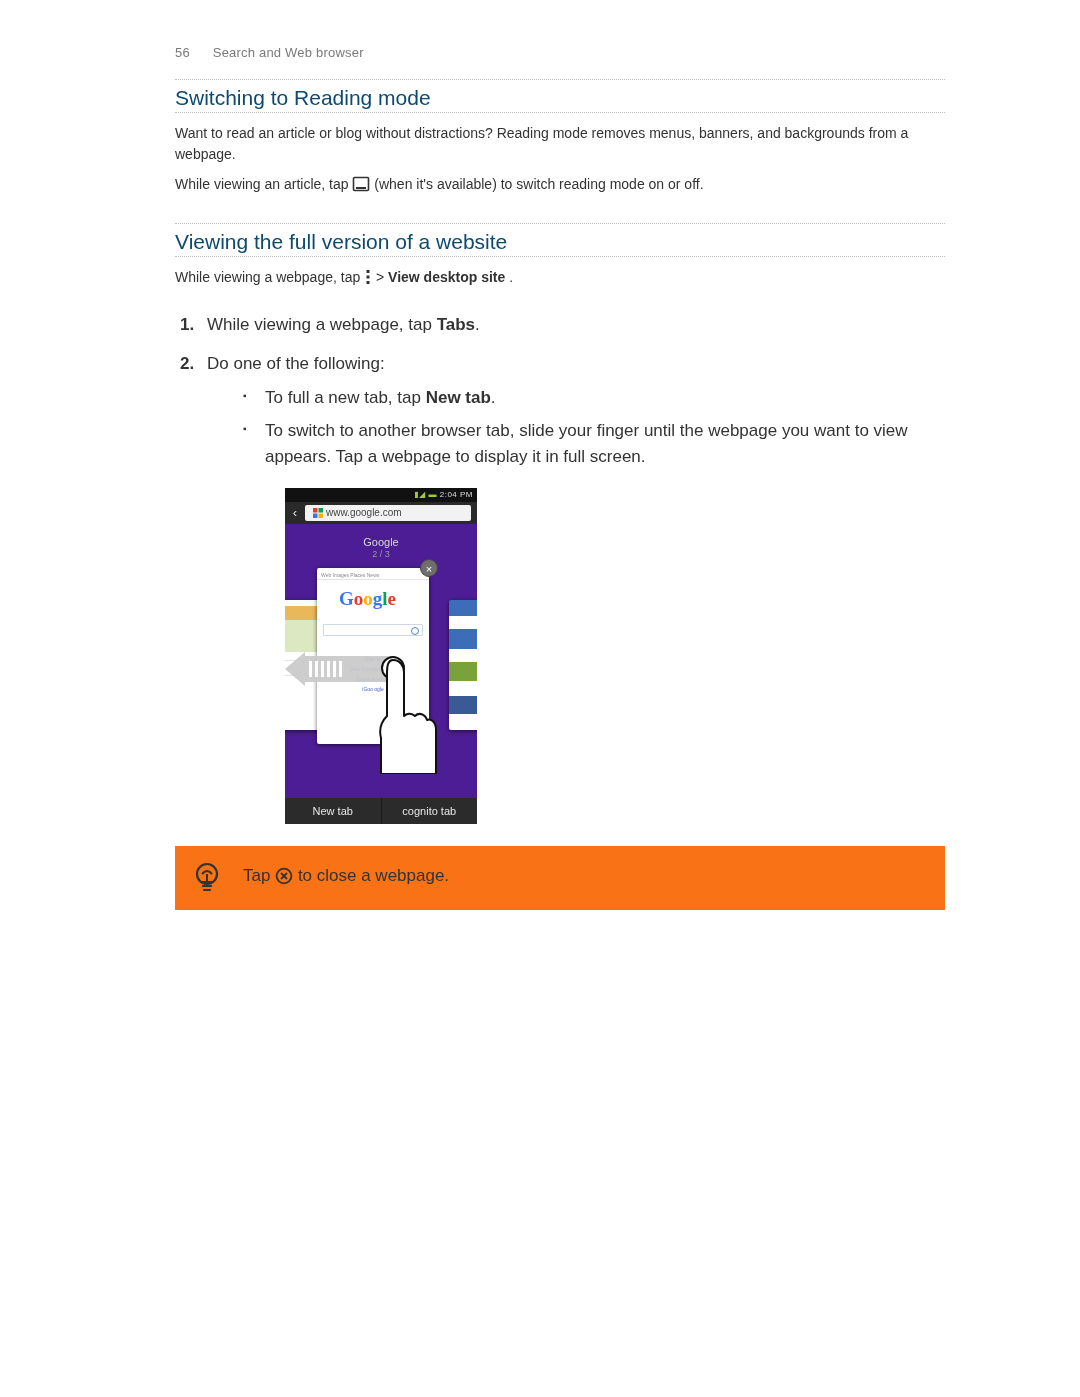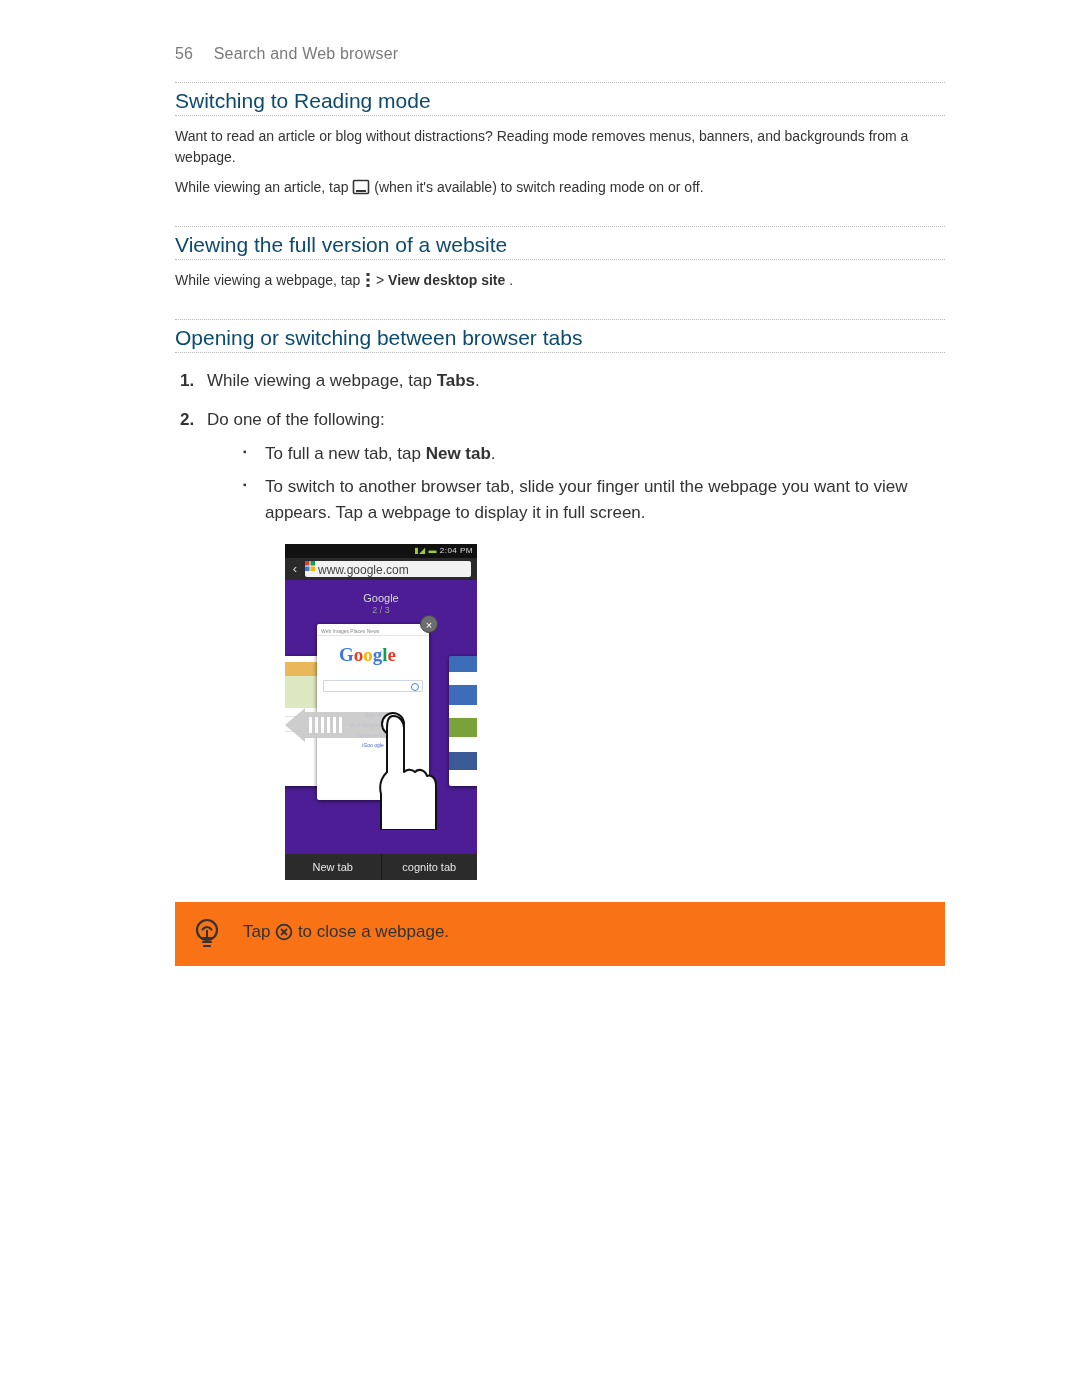--- a/index.html
+++ b/index.html
@@ -1,18 +1,18 @@
 <!DOCTYPE html>
 <html><head>
 <meta charset="utf-8">
 <style>
   * { box-sizing: border-box; margin: 0; padding: 0; }
   html, body { width: 1080px; height: 1397px; background: #fff; font-family: "Helvetica Neue", Arial, sans-serif; color: #333; }
   .page { padding: 45px 135px 0 175px; }
-  .header-line { font-size: 16px; color: #7a7a7a; letter-spacing: .2px; margin-bottom: 12px; }
+  .header-line { font-size: 13px; color: #7a7a7a; letter-spacing: .2px; margin-bottom: 12px; }
   .header-line .pg { display:inline-block; width: 34px; }
 
   .sec-head { color: #0c4a6e; font-size: 21px; padding: 6px 0 2px; border-top: 1.5px dotted #bdbdbd; border-bottom: 1.5px dotted #bdbdbd; margin-top: 19px; }
   .sec-spacer { height: 6px; }
 
   .body-text { font-size: 14px; line-height: 1.48; color: #333; margin-top: 10px; }
   .body-text strong { font-weight: 700; }
   .inline-icon { display:inline-block; vertical-align: -3px; }
 
   ol.steps { margin: 14px 0 0 24px; font-size: 17px; line-height: 1.6; color:#333; }
@@ -21,21 +21,21 @@
 
   ul.bullets { list-style: none; margin: 8px 0 0 36px; }
   ul.bullets > li { position: relative; padding-left: 22px; font-size: 17px; line-height: 1.55; margin-bottom: 6px; }
   ul.bullets > li::before { content: "\25AA"; position: absolute; left: 0; top: 0; font-size: 10px; color:#333; line-height: 2.2; }
 
   
   .phone { width: 192px; height: 336px; background: #4c1d95; margin: 18px 0 0 78px; position: relative; overflow: hidden; font-family: Arial, sans-serif; }
   .statusbar { height: 14px; background:#111; color:#9fca3a; font-size: 8px; text-align: right; padding-right: 4px; line-height: 14px; letter-spacing:.5px; }
   .urlrow { height: 22px; background:#2a2a2a; display:flex; align-items:center; }
   .ub-back { width:20px; text-align:center; color:#ddd; font-size:13px; }
-  .ub-field { flex:1; height:16px; margin-right:6px; background:#f2f2f2; border-radius:2px; font-size:12px; color:#4a66c9; display:flex; align-items:flex-start; padding-left:0; }
+  .ub-field { flex:1; height:16px; margin-right:6px; background:#f2f2f2; border-radius:2px; font-size:10px; color:#4a66c9; display:flex; align-items:center; padding-left:8px; }
   .ub-fav { width:10px; height:10px; margin-right:3px; }
   .tabcount { text-align:center; color:#d9d9d9; font-size:11px; margin-top:12px; line-height:1.2; }
   .tabcount .sub { color:#9a9a9a; font-size:9px; display:block; }
   .cardrow { position:absolute; top:80px; left:-8px; right:-12px; height:190px; }
   .card { position:absolute; background:#fff; border-radius:2px; box-shadow:0 1px 4px rgba(0,0,0,.6); }
   .card.left { width:44px; height:130px; left:0; top:32px; }
   .card.center { width:112px; height:176px; left:40px; top:0; }
   .card.right { width:40px; height:130px; right:0; top:32px; background: linear-gradient(#3d6db9 0 12%, #fff 12% 22%, #3d6db9 22% 38%, #fff 38% 48%, #7aa23a 48% 62%, #fff 62% 74%, #3a5a96 74% 88%, #fff 88% 100%); }
   .closebtn { position:absolute; right:-9px; top:-9px; width:18px; height:18px; border-radius:50%; background:#6e6e6e; color:#fff; font-size:11px; line-height:18px; text-align:center; border:1px solid #444;}
   .card.center .ctabs { height:12px; border-bottom:1px solid #e3e3e3; font-size:5px; color:#888; padding:3px 4px 0; }
@@ -101,23 +101,20 @@
           <rect x="2.5" y="6.5" width="3" height="3" fill="#333"></rect>
           <rect x="2.5" y="12" width="3" height="3" fill="#333"></rect>
         </svg>
     </span>
     <span> &gt; </span>
     <strong>View desktop site</strong>
     <span>.</span>
   </p>
 
   <div class="sec-spacer"></div>
-  <div class="sec-head">
-    <span>Opening or switching between browser tabs</span>
-  </div>
 
   <ol class="steps">
     <li>
       <span>While viewing a webpage, tap </span><strong>Tabs</strong><span>.</span>
     </li>
     <li>
       <span>Do one of the following:</span>
       <ul class="bullets">
         <li>
           <span>To full a new tab, tap </span><strong>New tab</strong><span>.</span>

